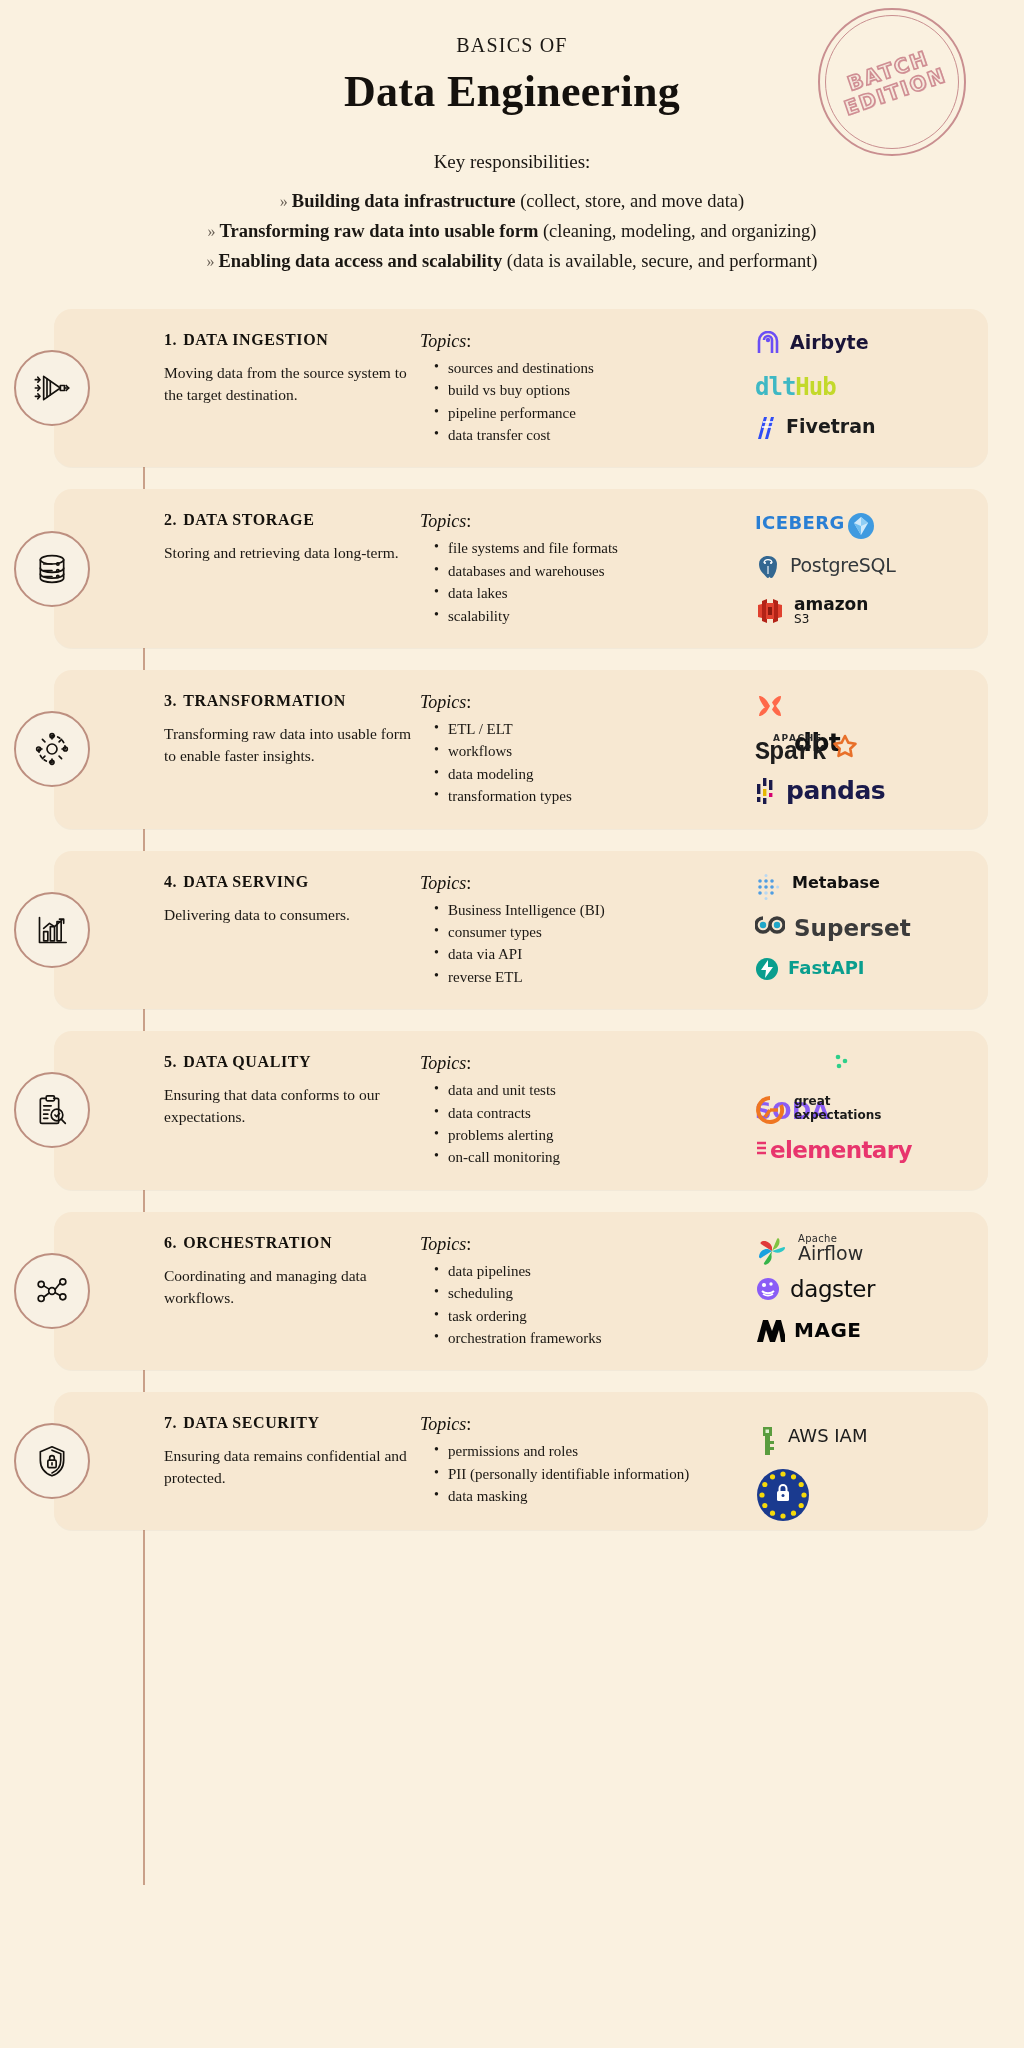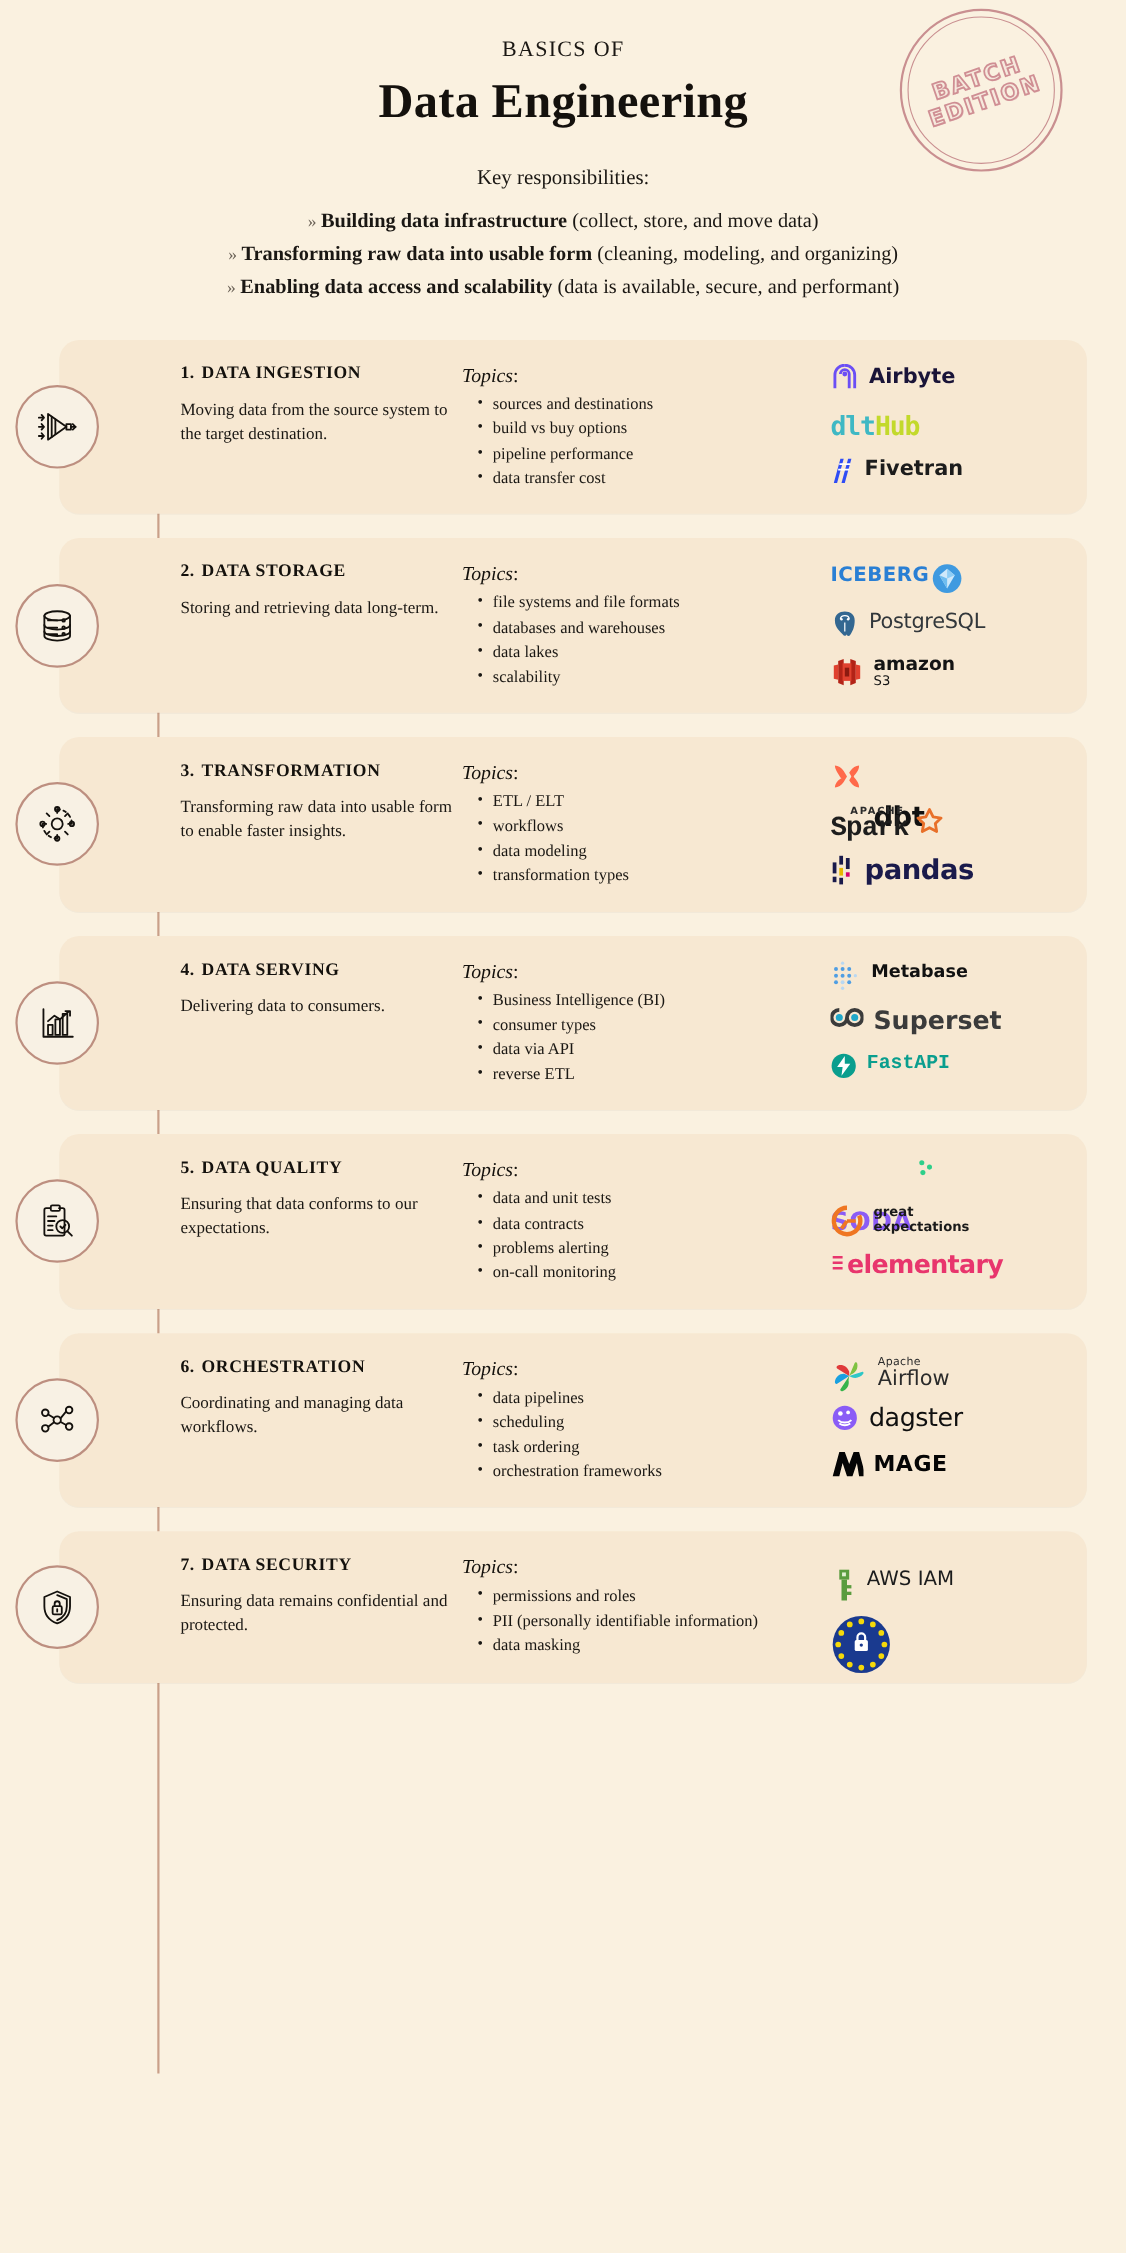--- a/index.html
+++ b/index.html
@@ -113,21 +113,21 @@
   .t-airbyte{color:#1a1438;}
   .t-fivetran{color:#1c1c1c;}
   .t-iceberg{color:#2a7fd4;letter-spacing:.4px;font-size:18px;}
   .t-postgres{color:#32373b;font-weight:400;font-size:19px;letter-spacing:-.3px;}
   .t-amazon{color:#141414;font-size:17px;line-height:1;}
   .t-amazon small{display:block;font-size:12px;font-weight:400;letter-spacing:.2px;}
   .t-dbt{color:#111;font-size:25px;letter-spacing:-.5px;margin-top:36px;}
   .t-pandas{color:#1a1a4b;font-size:25px;letter-spacing:-.5px;}
   .t-metabase{color:#111;font-size:16px;}
   .t-superset{color:#3b3b3b;font-size:23px;font-weight:600;}
-  .t-fastapi{color:#0a9e8e;font-size:18px;font-family:Liberation Mono, monospace;}
+  .t-fastapi{color:#0a9e8e;font-size:18px;}
   .t-soda{color:#8b5cf6;font-size:23px;letter-spacing:.4px;margin-top:45px;}
   .t-ge{color:#1a1a1a;font-size:12px;font-weight:700;line-height:1.12;}
   .t-elementary{color:#e8356d;font-size:23px;letter-spacing:-.6px;}
   .t-airflow{color:#2b2b2b;font-size:19px;font-weight:400;line-height:1;}
   .t-airflow small{display:block;font-size:10px;letter-spacing:.3px;}
   .t-dagster{color:#0f0f0f;font-size:23px;font-weight:400;letter-spacing:-.4px;}
   .t-mage{color:#050505;font-size:20px;letter-spacing:.5px;}
   .t-awsiam{color:#1c1c1c;font-size:18px;font-weight:400;}
   
   .t-dlt{font-family:"DejaVu Sans Mono",monospace;font-size:24px;font-weight:700;letter-spacing:-1px;}

